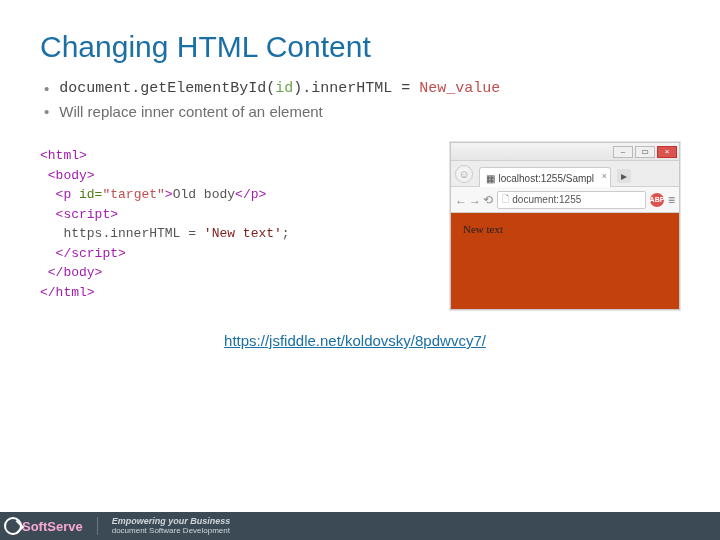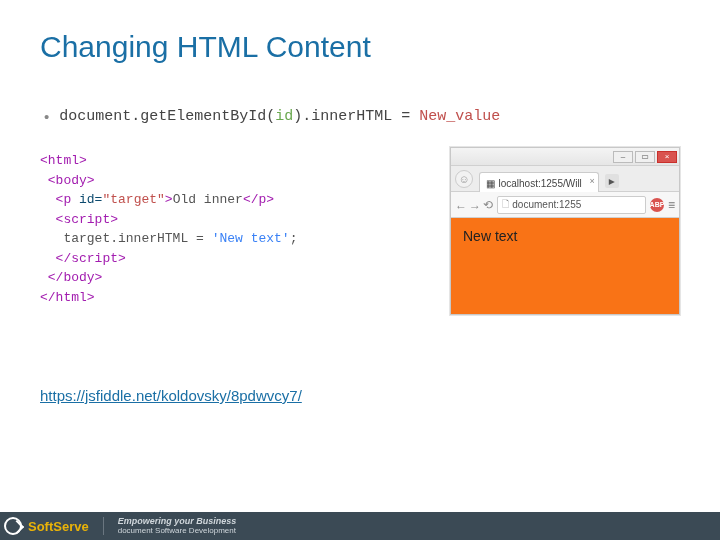--- a/index.html
+++ b/index.html
@@ -1,96 +1,99 @@
 <!DOCTYPE html>
 <html><head>
 <meta charset="utf-8">
 <style>
   * { box-sizing: border-box; margin: 0; padding: 0; }
   html, body { width: 720px; height: 540px; font-family: "Segoe UI", Arial, sans-serif; background: #fff; overflow: hidden; }
   .slide { width: 720px; height: 540px; position: relative; padding: 30px 40px 0 40px; }
-  .title { font-size: 30px; font-weight: 400; color: #1a6fa5; margin-bottom: 44px; }
+  .title { font-size: 30px; font-weight: 400; color: #1a6fa5; margin-bottom: 16px; }
   .bullets { margin-left: 4px; margin-bottom: 26px; }
   .bullets li { list-style: none; font-size: 15px; color: #6e6e6e; margin-bottom: 6px; display: flex; align-items: flex-end; }
   .bullets li::before { content: "•"; color: #888; margin-right: 10px; font-size: 15px; }
   .code-inline { font-family: Consolas, "Courier New", monospace; color: #444; }
   .ci-id { color: #6aa84f; }
   .ci-new { color: #c0504d; }
   .row { display: flex; gap: 26px; align-items: flex-start; }
   .code-block { font-family: Consolas, "Courier New", monospace; font-size: 13px; line-height: 1.5; flex: 1 1 auto; white-space: pre; }
   .tag { color: #a21caf; }
-  .attr-name { color: #0c4a6e; }
+  .attr-name { color: #4d7c0f; }
   .attr-val { color: #c0504d; }
   .txt { color: #555; }
-  .str { color: #3b82f6; }
+  .str { color: #7f1d1d; }
 
   
   .browser { width: 230px; border: 1px solid #c8c8c8; background: #fff; flex: 0 0 auto; margin-top: -4px; box-shadow: 0 0 0 1px #e5e5e5; }
   .win-top { height: 18px; background: linear-gradient(#f4f4f4,#e6e6e6); display: flex; align-items: center; justify-content: flex-end; padding: 0 2px; gap: 2px; border-bottom: 1px solid #d0d0d0; }
   .win-btn { width: 20px; height: 12px; border: 1px solid #bbb; background: #f0f0f0; font-size: 8px; display:flex; align-items:center; justify-content:center; color:#555;}
   .win-close { background: #d9534f; border-color:#c9302c; color:#fff; }
   .tabbar { height: 26px; display: flex; align-items: flex-end; background: #ededed; padding: 0 4px; gap: 6px; border-bottom: 1px solid #d0d0d0; }
   .browser-avatar { width: 18px; height: 18px; border-radius: 50%; background: #f2f2f2; border:1px solid #ccc; display:flex; align-items:center; justify-content:center; font-size:11px; color:#999; margin-bottom:3px;}
   .tab { height: 20px; background: #fff; border: 1px solid #ccc; border-bottom: none; border-radius: 3px 3px 0 0; font-size: 10px; color: #444; padding: 2px 16px 0 6px; display:flex; align-items:center; gap:3px; position:relative; margin-bottom:-1px;}
   .tab-close { position:absolute; right:3px; top:3px; font-size:9px; color:#888; }
   .new-tab { width: 14px; height: 14px; background: #e0e0e0; color:#555; font-size:12px; display:flex; align-items:center; justify-content:center; border-radius:2px; margin-bottom:3px;}
   .addrbar { height: 26px; display:flex; align-items:center; gap:4px; padding: 0 4px; background:#f7f7f7; border-bottom:1px solid #d0d0d0; }
   .nav-arrows { display:flex; gap:2px; font-size:12px; color:#888; }
   .addr-input { flex:1; height:18px; border:1px solid #ccc; border-radius:2px; background:#fff; font-size:10px; color:#555; padding:0 4px; display:flex; align-items:center; gap:3px; overflow:hidden;}
   .addr-icon { font-size:9px; color:#888; }
   .addr-ext { width:14px; height:14px; border-radius:50%; background:#d9534f; color:#fff; font-size:7px; display:flex; align-items:center; justify-content:center; font-weight:bold;}
   .menu-icon { font-size:12px; color:#777; }
-  .viewport { padding: 10px 12px; height: 96px; font-family: Liberation Sans, sans-serif; font-size: 14px; color:#222; background:#f97316; }
+  .viewport { padding: 10px 12px; height: 96px; font-family: Liberation Serif, serif; font-size: 11px; color:#222; background:#c2410c; }
 
-  .link-row { text-align: left; margin-top: 72px; padding-right: 10px; }
+  .link-row { text-align: center; margin-top: 22px; padding-right: 10px; }
   .link { color: #1a6fa5; text-decoration: underline; font-size: 15px; }
 
   .footer { position: absolute; left: 0; right: 0; bottom: 0; height: 28px; background: #3b4a55; display:flex; align-items:center; padding: 0 4px; }
-  .footer-logo { display:flex; align-items:center; gap:6px; color:#eab308; font-size:13px; font-weight:600; }
+  .footer-logo { display:flex; align-items:center; color:#f9a8d4; font-size:13px; font-weight:600; }
   .footer-logo-mark { width:18px; height:18px; border:2px solid #fff; border-radius:50%; position:relative; }
   .footer-logo-mark::after { content:""; position:absolute; width:8px; height:8px; border:2px solid #fff; border-left:none; border-top:none; transform:rotate(-45deg); top:3px; left:6px; }
   .footer-tag { margin-left:14px; padding-left:14px; border-left:1px solid #6a7680; color:#cfd6db; font-size:8px; line-height:1.1; }
   .footer-tag b { font-style:italic; font-size:9px; display:block;text-align:right; }
 </style>
 </head>
 <body>
 
 <div class="slide">
 
   <div class="title">Changing HTML Content</div>
 
   <ul class="bullets">
     <li>
       <span class="code-inline">
         <span>document.getElementById(</span><span class="ci-id">id</span><span>).innerHTML = </span><span class="ci-new">New_value</span>
       </span>
     </li>
+    <li>
+        <span>Will replace inner content of an element</span>
+      </li>
   </ul>
 
   <div class="row">
     <div class="code-block"><span class="tag">&lt;html&gt;</span>
 <span class="tag"> &lt;body&gt;</span>
-<span class="tag">  &lt;p </span><span class="attr-name">id=</span><span class="attr-val">"target"</span><span class="tag">&gt;</span><span class="txt">Old inner</span><span class="tag">&lt;/p&gt;</span>
+<span class="tag">  &lt;p </span><span class="attr-name">id=</span><span class="attr-val">"target"</span><span class="tag">&gt;</span><span class="txt">Old body</span><span class="tag">&lt;/p&gt;</span>
 <span class="tag">  &lt;script&gt;</span>
-<span class="txt">   target.innerHTML = </span><span class="str">'New text'</span><span class="txt">;</span>
+<span class="txt">   https.innerHTML = </span><span class="str">'New text'</span><span class="txt">;</span>
 <span class="tag">  &lt;/script&gt;</span>
 <span class="tag"> &lt;/body&gt;</span>
 <span class="tag">&lt;/html&gt;</span></div>
 
     <div class="browser">
       <div class="win-top">
         <div class="win-btn">–</div>
         <div class="win-btn">▭</div>
         <div class="win-btn win-close">×</div>
       </div>
       <div class="tabbar">
         <div class="browser-avatar">☺</div>
         <div class="tab">
           <span>▦</span>
-          <span>localhost:1255/Will</span>
+          <span>localhost:1255/Sampl</span>
           <span class="tab-close">×</span>
         </div>
         <div class="new-tab">▸</div>
       </div>
       <div class="addrbar">
         <div class="nav-arrows">
           <span>←</span>
           <span>→</span>
           <span>⟲</span>
         </div>

